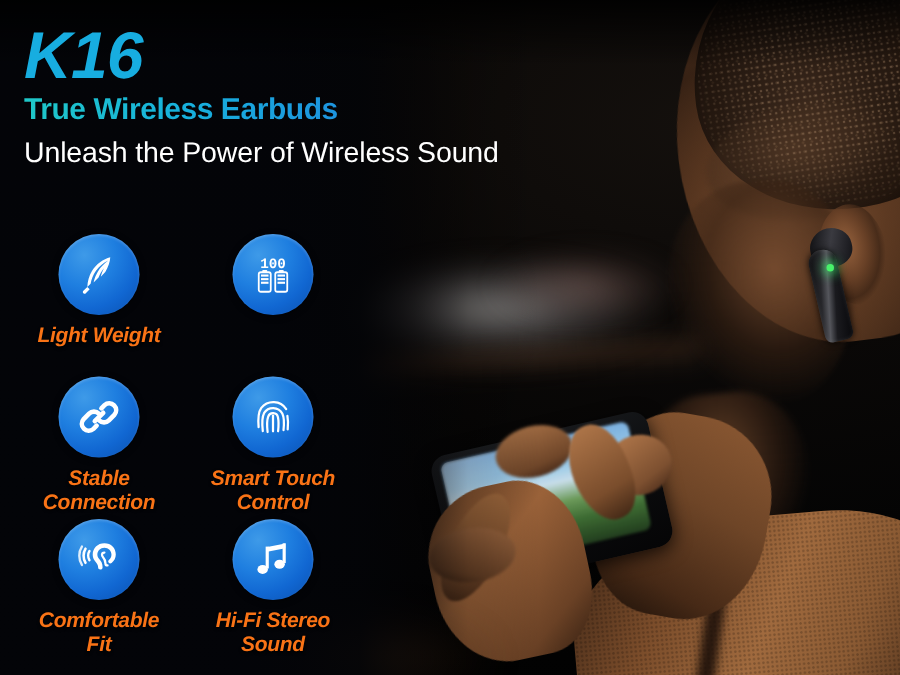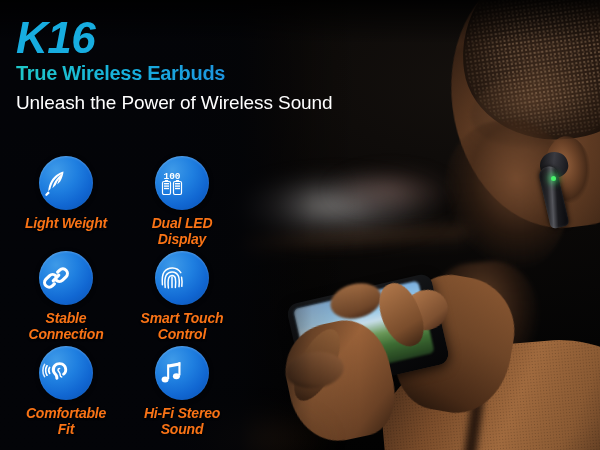--- a/index.html
+++ b/index.html
@@ -387,20 +387,21 @@
     justify-content: flex-start;
   }
   .f-icon {
     width: 54px;
     height: 54px;
     border-radius: 50%;
     background: radial-gradient(circle at 32% 26%, #3e9ae8 0%, #1f7fe0 38%, #1167d2 66%, #0a4fae 100%);
     box-shadow: 0 1px 4px rgba(0,0,0,.6), inset 0 1px 2px rgba(255,255,255,.22);
     display: flex;
     align-items: center;
+    justify-content: center;
     flex: none;
   }
   .f-icon svg { display: block; }
   .f-label {
     margin-top: 6px;
     font-size: 14px;
     font-weight: bold;
     font-style: italic;
     color: #f97316;
     text-align: center;
@@ -483,22 +484,20 @@
             <rect x="9" y="17" width="5" height="1.4" fill="#ffffff"></rect>
             <rect x="9" y="19.4" width="5" height="1.4" fill="#ffffff"></rect>
             <rect x="9" y="21.8" width="5" height="1.4" fill="#ffffff"></rect>
             <rect x="18.5" y="15.5" width="8" height="13" rx="1.4" fill="none" stroke="#ffffff" stroke-width="1.2"></rect>
             <rect x="20.8" y="14" width="3.4" height="1.6" rx="0.6" fill="#ffffff"></rect>
             <rect x="20" y="17" width="5" height="1.4" fill="#ffffff"></rect>
             <rect x="20" y="19.4" width="5" height="1.4" fill="#ffffff"></rect>
             <rect x="20" y="21.8" width="5" height="1.4" fill="#ffffff"></rect>
           </svg>
         </div>
-        <div class="f-label">Dual LED
-Display</div>
       </div>
 
       <div class="feature">
         <div class="f-icon">
           <svg width="34" height="34" viewBox="0 0 34 34" fill="none" stroke="#ffffff" stroke-width="3.1" stroke-linecap="round" aria-hidden="true">
             <path d="M14.2 19.8l5.6-5.6"></path>
             <path d="M18.6 11.2l2.1-2.1a4.6 4.6 0 016.5 6.5l-3.6 3.6a4.6 4.6 0 01-6.5 0"></path>
             <path d="M15.4 22.8l-2.1 2.1a4.6 4.6 0 01-6.5-6.5l3.6-3.6a4.6 4.6 0 016.5 0"></path>
           </svg>
         </div>

